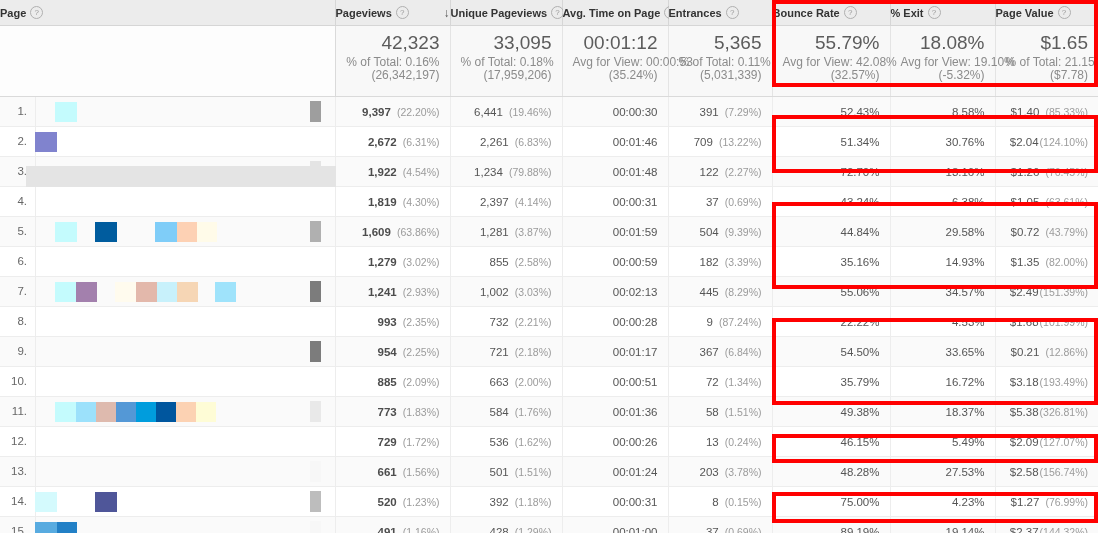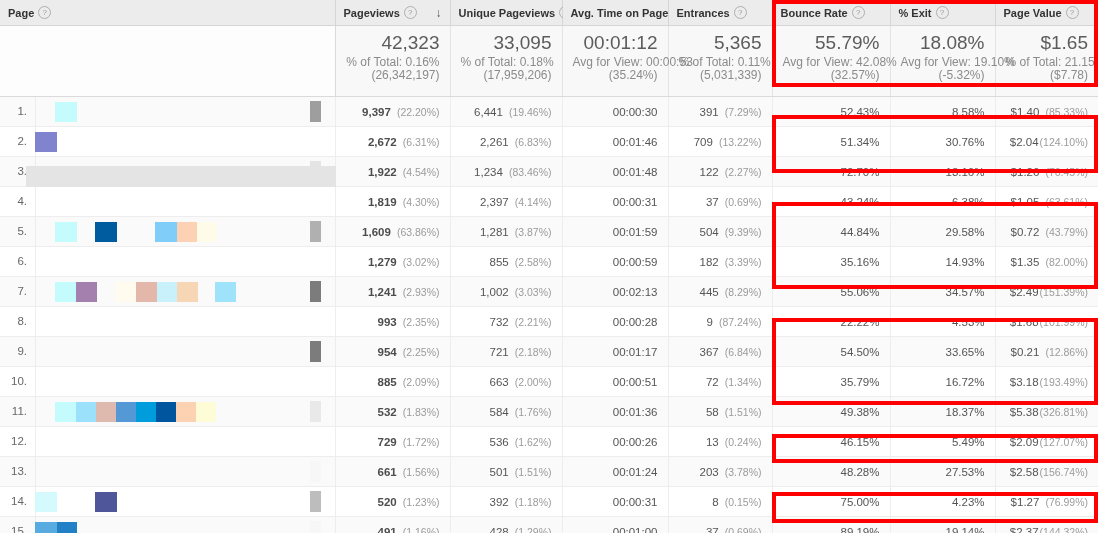--- a/index.html
+++ b/index.html
@@ -18,21 +18,21 @@
     width: 1098px;
     border-collapse: collapse;
     table-layout: fixed;
   }
   
   thead th {
     background: #ececec;
     border-bottom: 1px solid #d6d6d6;
     border-right: 1px solid #d6d6d6;
     height: 25px;
-    padding: 0 8px;
+    padding: 0 0;
     font-size: 11px;
     font-weight: bold;
     color: #333;
     text-align: left;
     vertical-align: middle;
     white-space: nowrap;
     position: relative;
   }
   thead th:last-child { border-right: none; }
   .th-inner { display: flex; align-items: center; gap: 4px; }
@@ -307,21 +307,21 @@
       <tr class="odd">
         <td class="page-cell">
           <div class="page-row-inner">
             <div class="row-index">3.</div>
             <div class="redact-track">
               <div class="tail-bar" style="background: rgb(228, 228, 228);"></div>
             </div>
           </div>
         </td>
         <td><span class="val-main">1,922</span><span class="val-pct">(4.54%)</span></td>
-        <td><span class="plain">1,234</span><span class="val-pct">(83.46%)</span></td>
+        <td><span class="plain">1,234</span><span class="val-pct">(79.88%)</span></td>
         <td><span class="plain">00:01:48</span></td>
         <td><span class="plain">122</span><span class="val-pct">(2.27%)</span></td>
         <td><span class="plain">72.70%</span></td>
         <td><span class="plain">13.16%</span></td>
         <td><span class="plain">$1.26</span><span class="val-pct">(76.45%)</span></td>
       </tr>
       <tr class="even">
         <td class="page-cell">
           <div class="page-row-inner">
             <div class="row-index">4.</div>
@@ -454,21 +454,21 @@
               <div class="redact" style="left: 60px; width: 20px; background: rgb(222, 186, 174);"></div>
               <div class="redact" style="left: 80px; width: 20px; background: rgb(84, 152, 214);"></div>
               <div class="redact" style="left: 100px; width: 20px; background: rgb(0, 157, 221);"></div>
               <div class="redact" style="left: 120px; width: 20px; background: rgb(0, 86, 158);"></div>
               <div class="redact" style="left: 140px; width: 20px; background: rgb(252, 210, 179);"></div>
               <div class="redact" style="left: 160px; width: 20px; background: rgb(254, 252, 214);"></div>
               <div class="tail-bar" style="background: rgb(233, 233, 233);"></div>
             </div>
           </div>
         </td>
-        <td><span class="val-main">532</span><span class="val-pct">(1.83%)</span></td>
+        <td><span class="val-main">773</span><span class="val-pct">(1.83%)</span></td>
         <td><span class="plain">584</span><span class="val-pct">(1.76%)</span></td>
         <td><span class="plain">00:01:36</span></td>
         <td><span class="plain">58</span><span class="val-pct">(1.51%)</span></td>
         <td><span class="plain">49.38%</span></td>
         <td><span class="plain">18.37%</span></td>
         <td><span class="plain">$5.38</span><span class="val-pct tight">(326.81%)</span></td>
       </tr>
       <tr class="even">
         <td class="page-cell">
           <div class="page-row-inner">

